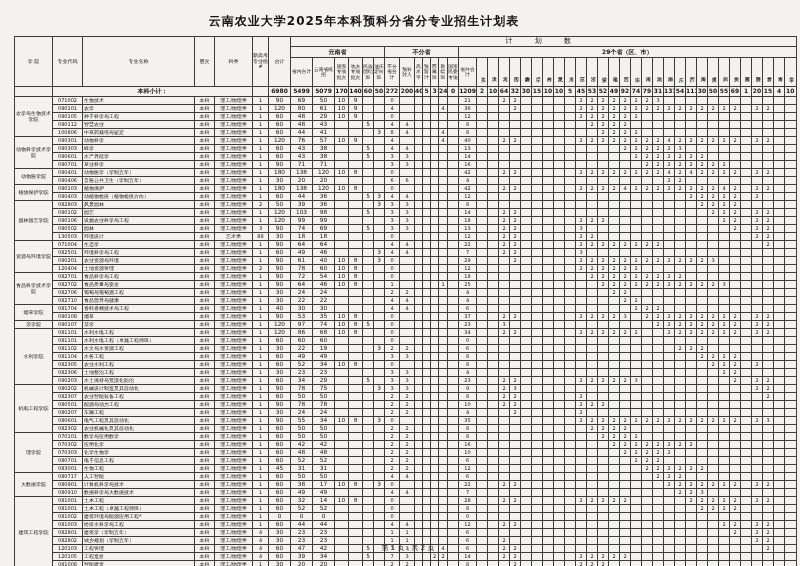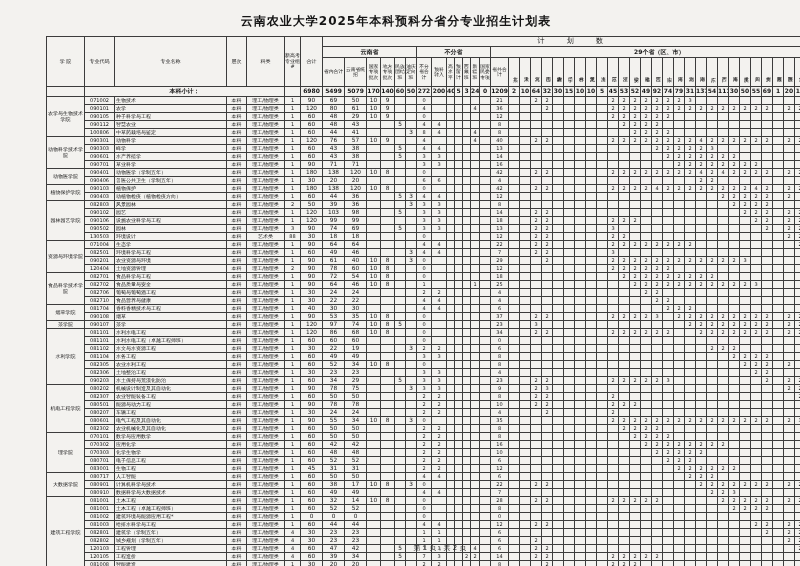--- a/index.html
+++ b/index.html
@@ -1,21 +1,21 @@
 <!DOCTYPE html>
 <html><head>
 <meta charset="utf-8">
 <style>
   html,body{margin:0;padding:0;}
   body{
     width:800px;height:566px;overflow:hidden;
     background:#f3f2ef;color:#151515;
     font-family:"DejaVu Sans",sans-serif;
   }
-  .sheet{position:relative;width:728px;height:566px;margin-left:32px;}
+  .sheet{position:relative;width:728px;height:566px;}
   .doc-title{
     position:absolute;top:13px;left:0;width:100%;
     text-align:center;font-size:12px;font-weight:bold;margin:0;letter-spacing:1px;
   }
   table.plan{
     position:absolute;left:14px;top:36px;width:782px;
     border-collapse:collapse;table-layout:fixed;
   }
   .plan th,.plan td{
     border:0.6px solid #3c3c3c;

